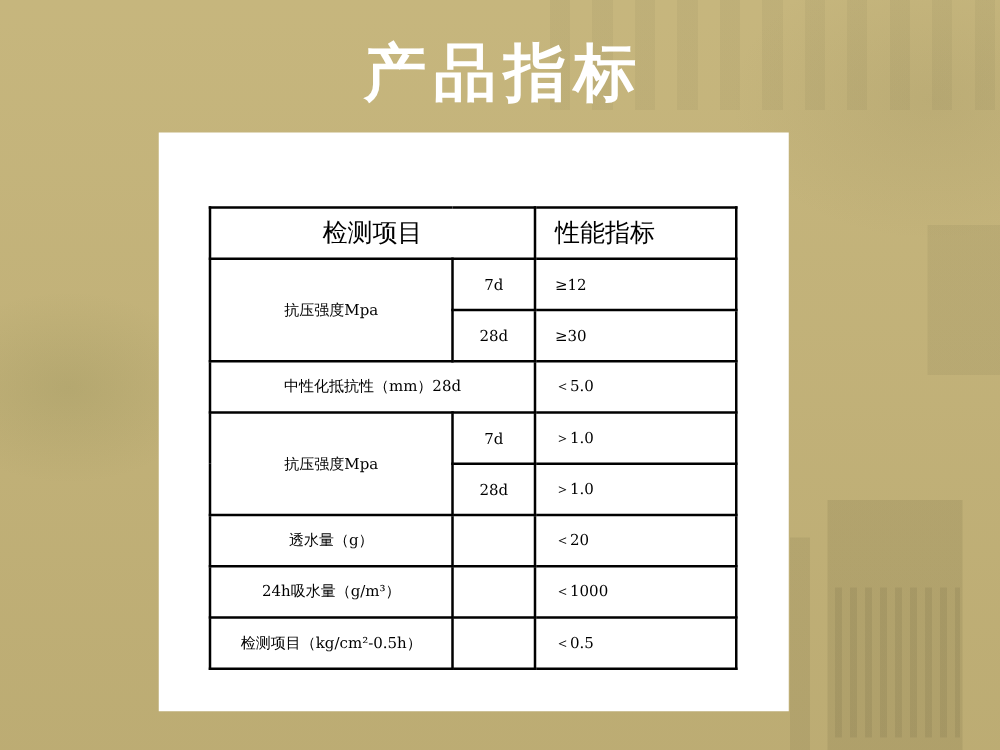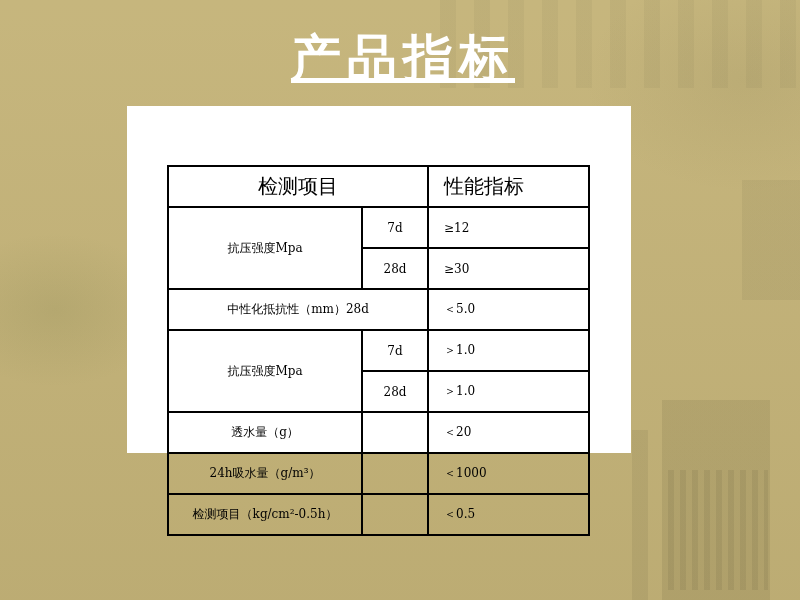--- a/index.html
+++ b/index.html
@@ -61,29 +61,28 @@
     top: 33px;
     left: 0;
     right: 0;
     text-align: center;
     color: #ffffff;
     font-size: 50px;
     font-weight: 700;
     letter-spacing: 6px;
     line-height: 1;
     text-indent: 6px; 
-    text-decoration: underline;
   }
 
   .card {
     position: absolute;
     left: 127px;
     top: 106px;
     width: 504px;
-    height: 347px;
+    height: 463px;
     background: #ffffff;
   }
 
   table.spec {
     position: absolute;
     left: 40px;
     top: 59px;
     border-collapse: collapse;
     table-layout: fixed;
     width: 421px;

